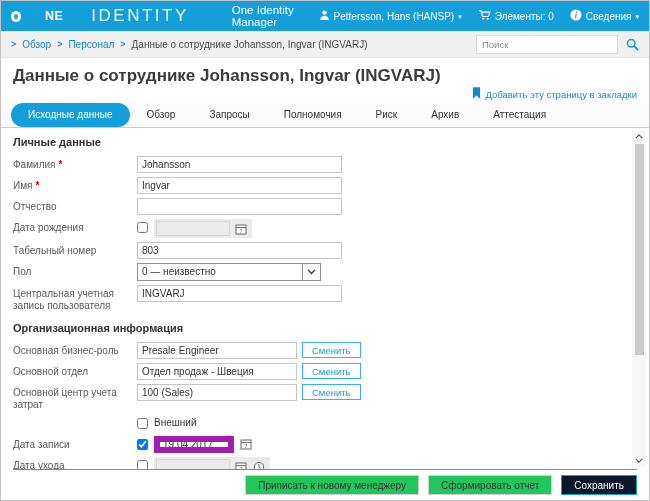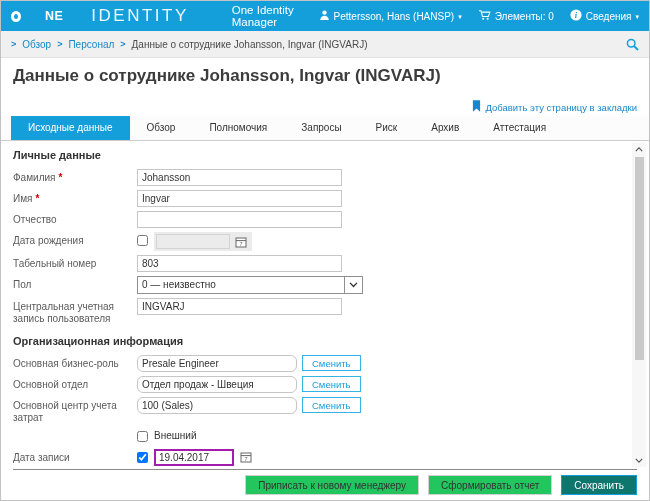--- a/index.html
+++ b/index.html
@@ -23,57 +23,57 @@
   .crumb-link{color:#1787c9;text-decoration:none;cursor:pointer;}
   .crumb-cur{color:#4a4a4a;}
   .spacer{flex:1;}
   .search{width:130px;height:17px;border:1px solid #dcdcdc;background:#fff;font-size:9.5px;padding:0 5px;color:#333;font-family:inherit;}
   .search::placeholder{color:#888;}
   .search-ic{display:flex;margin-left:2px;cursor:pointer;}
 
   
   .titlebox{flex:0 0 auto;padding:8px 12px 2px;}
   h1{margin:0;font-size:17px;font-weight:bold;color:#3c3c3c;}
-  .bookmark{display:flex;justify-content:flex-end;align-items:center;gap:4px;color:#1787c9;font-size:9.5px;margin-top:14px;cursor:pointer;text-decoration:none;}
+  .bookmark{display:flex;justify-content:flex-end;align-items:center;gap:4px;color:#1787c9;font-size:9.5px;margin-top:1px;cursor:pointer;text-decoration:none;}
 
   
   .tabs{flex:0 0 auto;display:flex;height:24px;padding-left:10px;border-bottom:1px solid #ccc;background:#fcfcfc;}
-  .tab{padding:0 17px;line-height:24px;font-size:10px;color:#333;cursor:pointer;white-space:nowrap;}
+  .tab{padding:0 17px;line-height:24px;font-size:10px;color:#333;cursor:pointer;white-space:nowrap;border-radius:12px;}
   .tab.active{background:#149fdb;color:#fff;}
 
   
   .content{flex:1;position:relative;overflow:hidden;padding:8px 30px 0 12px;background:#fff;}
   h2{font-size:11px;color:#333;margin:0 0 8px;font-weight:bold;}
   h2.org{margin-top:10px;}
   .row{display:flex;align-items:flex-start;margin-bottom:4px;min-height:17px;}
   .lbl{width:124px;flex:0 0 auto;font-size:10px;color:#5a5a5a;padding-top:3px;line-height:1.2;}
   .req{color:#c00;margin-left:3px;font-weight:bold;}
   .txt{width:205px;height:17px;border:1px solid #c6c6c6;font-size:10px;padding:0 4px;box-sizing:border-box;color:#333;font-family:inherit;}
-  .txt.org{width:160px;border-radius:6px;}
-  .sel{width:226px;height:18px;border:1px solid #8f8f8f;display:flex;align-items:stretch;box-sizing:border-box;background:#fff;cursor:pointer;}
+  .txt.org{width:160px;}
+  .sel{width:184px;height:18px;border:1px solid #8f8f8f;display:flex;align-items:stretch;box-sizing:border-box;background:#fff;cursor:pointer;}
   .sel .val{flex:1;font-size:10px;padding:2px 4px 0;color:#333;}
   .sel .arr{width:17px;border-left:1px solid #8f8f8f;display:flex;align-items:center;justify-content:center;background:#fff;}
   .chg{margin-left:5px;height:16px;padding:0 9px;background:#fff;border:1px solid #35b3e5;color:#149fdb;font-size:9.5px;cursor:pointer;font-family:inherit;}
   .cb{width:11px;height:11px;margin:3px 6px 0 0;flex:0 0 auto;cursor:pointer;}
   .dgrey{background:#ebebeb;display:flex;align-items:center;padding:2px 4px 2px 2px;gap:3px;}
   .dinput{width:74px;height:15px;border:1px solid #d3d3d3;background:#ebebeb;font-size:10px;padding:0 3px;box-sizing:border-box;font-family:inherit;color:#333;}
-  .dinput.white{background:#fff;border:2px solid #a21caf;height:17px;width:80px;margin-right:4px;}
+  .dinput.white{background:#fff;border:6px solid #a21caf;height:17px;width:80px;margin-right:4px;}
   .icbtn{display:flex;align-items:center;justify-content:center;width:15px;height:15px;cursor:pointer;}
   .chk-lbl{font-size:10px;color:#333;padding-top:2px;margin-right:4px;}
 
   
   .scrollbar{position:absolute;top:2px;right:3px;bottom:2px;width:14px;background:#f7f7f7;display:flex;flex-direction:column;align-items:center;}
   .sb-btn{height:13px;width:100%;display:flex;align-items:center;justify-content:center;cursor:pointer;}
   .sb-track{flex:1;width:9px;position:relative;}
   .sb-thumb{position:absolute;top:1px;left:0;width:9px;height:68%;background:#c9c9c9;cursor:pointer;}
 
   
   .footer{flex:0 0 auto;height:30px;margin:0 12px;border-top:1px solid #8a8a8a;display:flex;align-items:center;justify-content:flex-end;gap:9px;background:#fff;}
   .btn{height:20px;padding:0 12px;font-size:10px;background:#22c55e;border:1px solid #d2d2d2;color:#333;cursor:pointer;font-family:inherit;}
-  .btn.primary{background:#0f766e;border:1px solid #149fdb;color:#fff;}
+  .btn.primary{background:#0f172a;border:1px solid #149fdb;color:#fff;}
 </style>
 </head>
 <body>
 
 <div class="app">
 
   <header class="topbar">
     <div class="logo">
       <span class="logo-o"></span>
       <span class="logo-one">NE</span>
@@ -115,20 +115,21 @@
   </header>
 
   <nav class="crumbbar">
     <span class="sep">&gt;</span>
     <a class="crumb-link">Обзор</a>
     <span class="sep">&gt;</span>
     <a class="crumb-link">Персонал</a>
     <span class="sep">&gt;</span>
     <span class="crumb-cur">Данные о сотруднике Johansson, Ingvar (INGVARJ)</span>
     <div class="spacer"></div>
+    <input class="search" placeholder="Поиск" style="">
     <span class="search-ic">
       <svg width="13" height="13" viewBox="0 0 13 13">
           <circle cx="5.2" cy="5.2" r="3.8" fill="none" stroke="#149fdb" stroke-width="1.5"></circle>
           <line x1="8" y1="8" x2="12" y2="12" stroke="#149fdb" stroke-width="1.8"></line>
         </svg>
     </span>
   </nav>
 
   <section class="titlebox">
     <h1>Данные о сотруднике Johansson, Ingvar (INGVARJ)</h1>
@@ -138,22 +139,22 @@
             <path d="M1 0 h8 v13 l-4 -3.6 l-4 3.6 z" fill="#1787c9"></path>
           </svg>
       </span>
       <span>Добавить эту страницу в закладки</span>
     </a>
   </section>
 
   <nav class="tabs">
     <div class="tab active">Исходные данные</div>
     <div class="tab">Обзор</div>
+    <div class="tab">Запросы</div>
     <div class="tab">Полномочия</div>
-    <div class="tab">Запросы</div>
     <div class="tab">Риск</div>
     <div class="tab">Архив</div>
     <div class="tab">Аттестация</div>
   </nav>
 
   <section class="content">
 
     <h2>Личные данные</h2>
 
     <div class="row">

